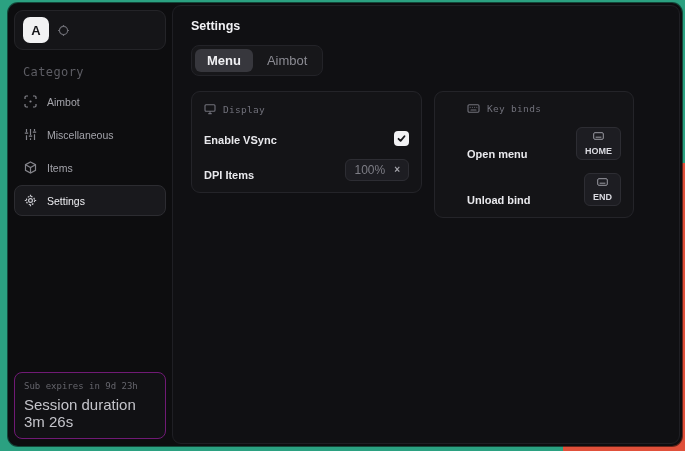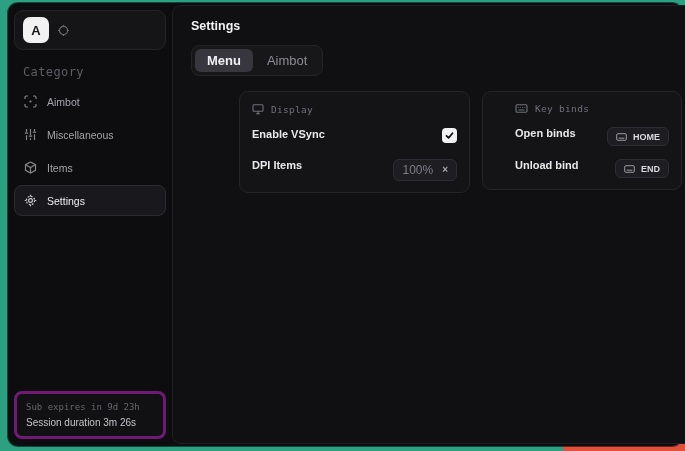--- a/index.html
+++ b/index.html
@@ -36,59 +36,59 @@
   }
   .nav-item {
     display:flex; align-items:flex-end; gap:10px; padding:8px 9px; margin-top:2px;
     border-radius:8px; color:#a4a4ab; font-size:10.5px;
     border:1px solid transparent; cursor:default;
   }
   .nav-item .ico { display:flex; color:#84848b; }
   .nav-item.active { background:#19191d; border-color:#2c2c31; color:#eeeef2; }
   .nav-item.active .ico { color:#c9c9cf; }
   .sidebar-spacer { flex:1; }
-  .session-box { border:3px solid #701a75; border-radius:8px; padding:8px 9px; background:#111114; }
+  .session-box { border:1px solid #701a75; border-radius:8px; padding:8px 9px; background:#111114; }
   .session-line1 { font-family:"DejaVu Sans Mono", monospace; font-size:9px; color:#65656c; }
-  .session-line2 { font-size:10px; color:#c4c4ca; margin-top:5px; }
+  .session-line2 { font-size:15px; color:#c4c4ca; margin-top:5px; }
   
   .main {
     flex:1; margin:2px 2px 2px 0; border:1px solid #1f1f24; background:#101013;
     border-radius:9px; padding:13px 18px;
   }
   .main-title { font-size:12.5px; font-weight:bold; color:#f2f2f5; }
   .tabs {
     display:inline-flex; background:#17171a; border:1px solid #232328;
     border-radius:8px; padding:3px; margin-top:12px; gap:2px;
   }
   .tab { padding:4px 12px; border-radius:6px; font-size:13px; color:#8b8b93; cursor:default; }
   .tab.active { background:#37373d; color:#f1f1f4; font-weight:bold; }
-  .cards { display:flex; gap:12px; margin-top:15px; align-items:flex-start;margin-left:48px; }
+  .cards { display:flex; gap:12px; margin-top:15px; align-items:flex-start; }
   .card { border:1px solid #242429; background:#141417; border-radius:9px; padding:11px 12px; }
   .card.display  { width:231px; }
   .card.keybinds { width:200px;padding-left:32px; }
   .card-header {
     display:flex; align-items:center; gap:7px; color:#70707a;
     font-family:"DejaVu Sans Mono", monospace; font-size:9.5px; letter-spacing:.3px;
   }
-  .card-row { display:flex; align-items:flex-start; justify-content:space-between; margin-top:13px; min-height:18px; }
+  .card-row { display:flex; align-items:flex-end; justify-content:space-between; margin-top:13px; min-height:18px; }
   .row-label { font-size:11px; font-weight:bold; color:#e9e9ed; }
   .checkbox {
     width:15px; height:15px; background:#f2f2f4; border-radius:4px;
     display:flex; align-items:center; justify-content:center; cursor:pointer;
   }
   .dpi-input {
     display:flex; align-items:center; gap:9px; background:#1d1d22;
     border:1px solid #2d2d33; border-radius:6px; padding:3px 8px;
   }
   .dpi-value { font-size:12px; color:#7d7d85; }
   .dpi-clear { color:#a5a5ac; font-size:10px; font-weight:bold; line-height:1; cursor:pointer; }
   .bind-badge {
     display:flex; align-items:center; gap:6px; background:#1d1d22;
     border:1px solid #2d2d33; border-radius:6px; padding:3.5px 8px;
-    font-size:9px; font-weight:bold; color:#dadae0; cursor:pointer;
+    font-size:9px; font-weight:bold; color:#dadae0; cursor:pointer;flex-direction:column;
   }
   .bind-badge .ico { display:flex; color:#9a9aa2; }
   svg { display:block; }
 </style>
 </head>
 <body>
 
 <div class="red-patch"></div>
 
 <div class="window">
@@ -203,21 +203,21 @@
           <span class="ico">
             <svg width="13" height="11" viewBox="0 0 13 11" fill="none" stroke="currentColor" stroke-width="1.1">
               <rect x="1" y="1.8" width="11" height="7.4" rx="1.2"></rect>
               <path d="M3.2 4.2h.01M5.4 4.2h.01M7.6 4.2h.01M9.8 4.2h.01M4 7h5" stroke-linecap="round"></path>
             </svg>
           </span>
           <span>Key binds</span>
         </div>
 
         <div class="card-row">
-          <span class="row-label">Open binds</span>
+          <span class="row-label">Open menu</span>
           <span class="bind-badge">
             <span class="ico">
               <svg width="11" height="8" viewBox="0 0 11 8" fill="none" stroke="currentColor" stroke-width="1">
                 <rect x=".7" y=".7" width="9.6" height="6.6" rx="1.2"></rect>
                 <path d="M3 5.2h5" stroke-linecap="round"></path>
               </svg>
             </span>
             <span>HOME</span>
           </span>
         </div>

